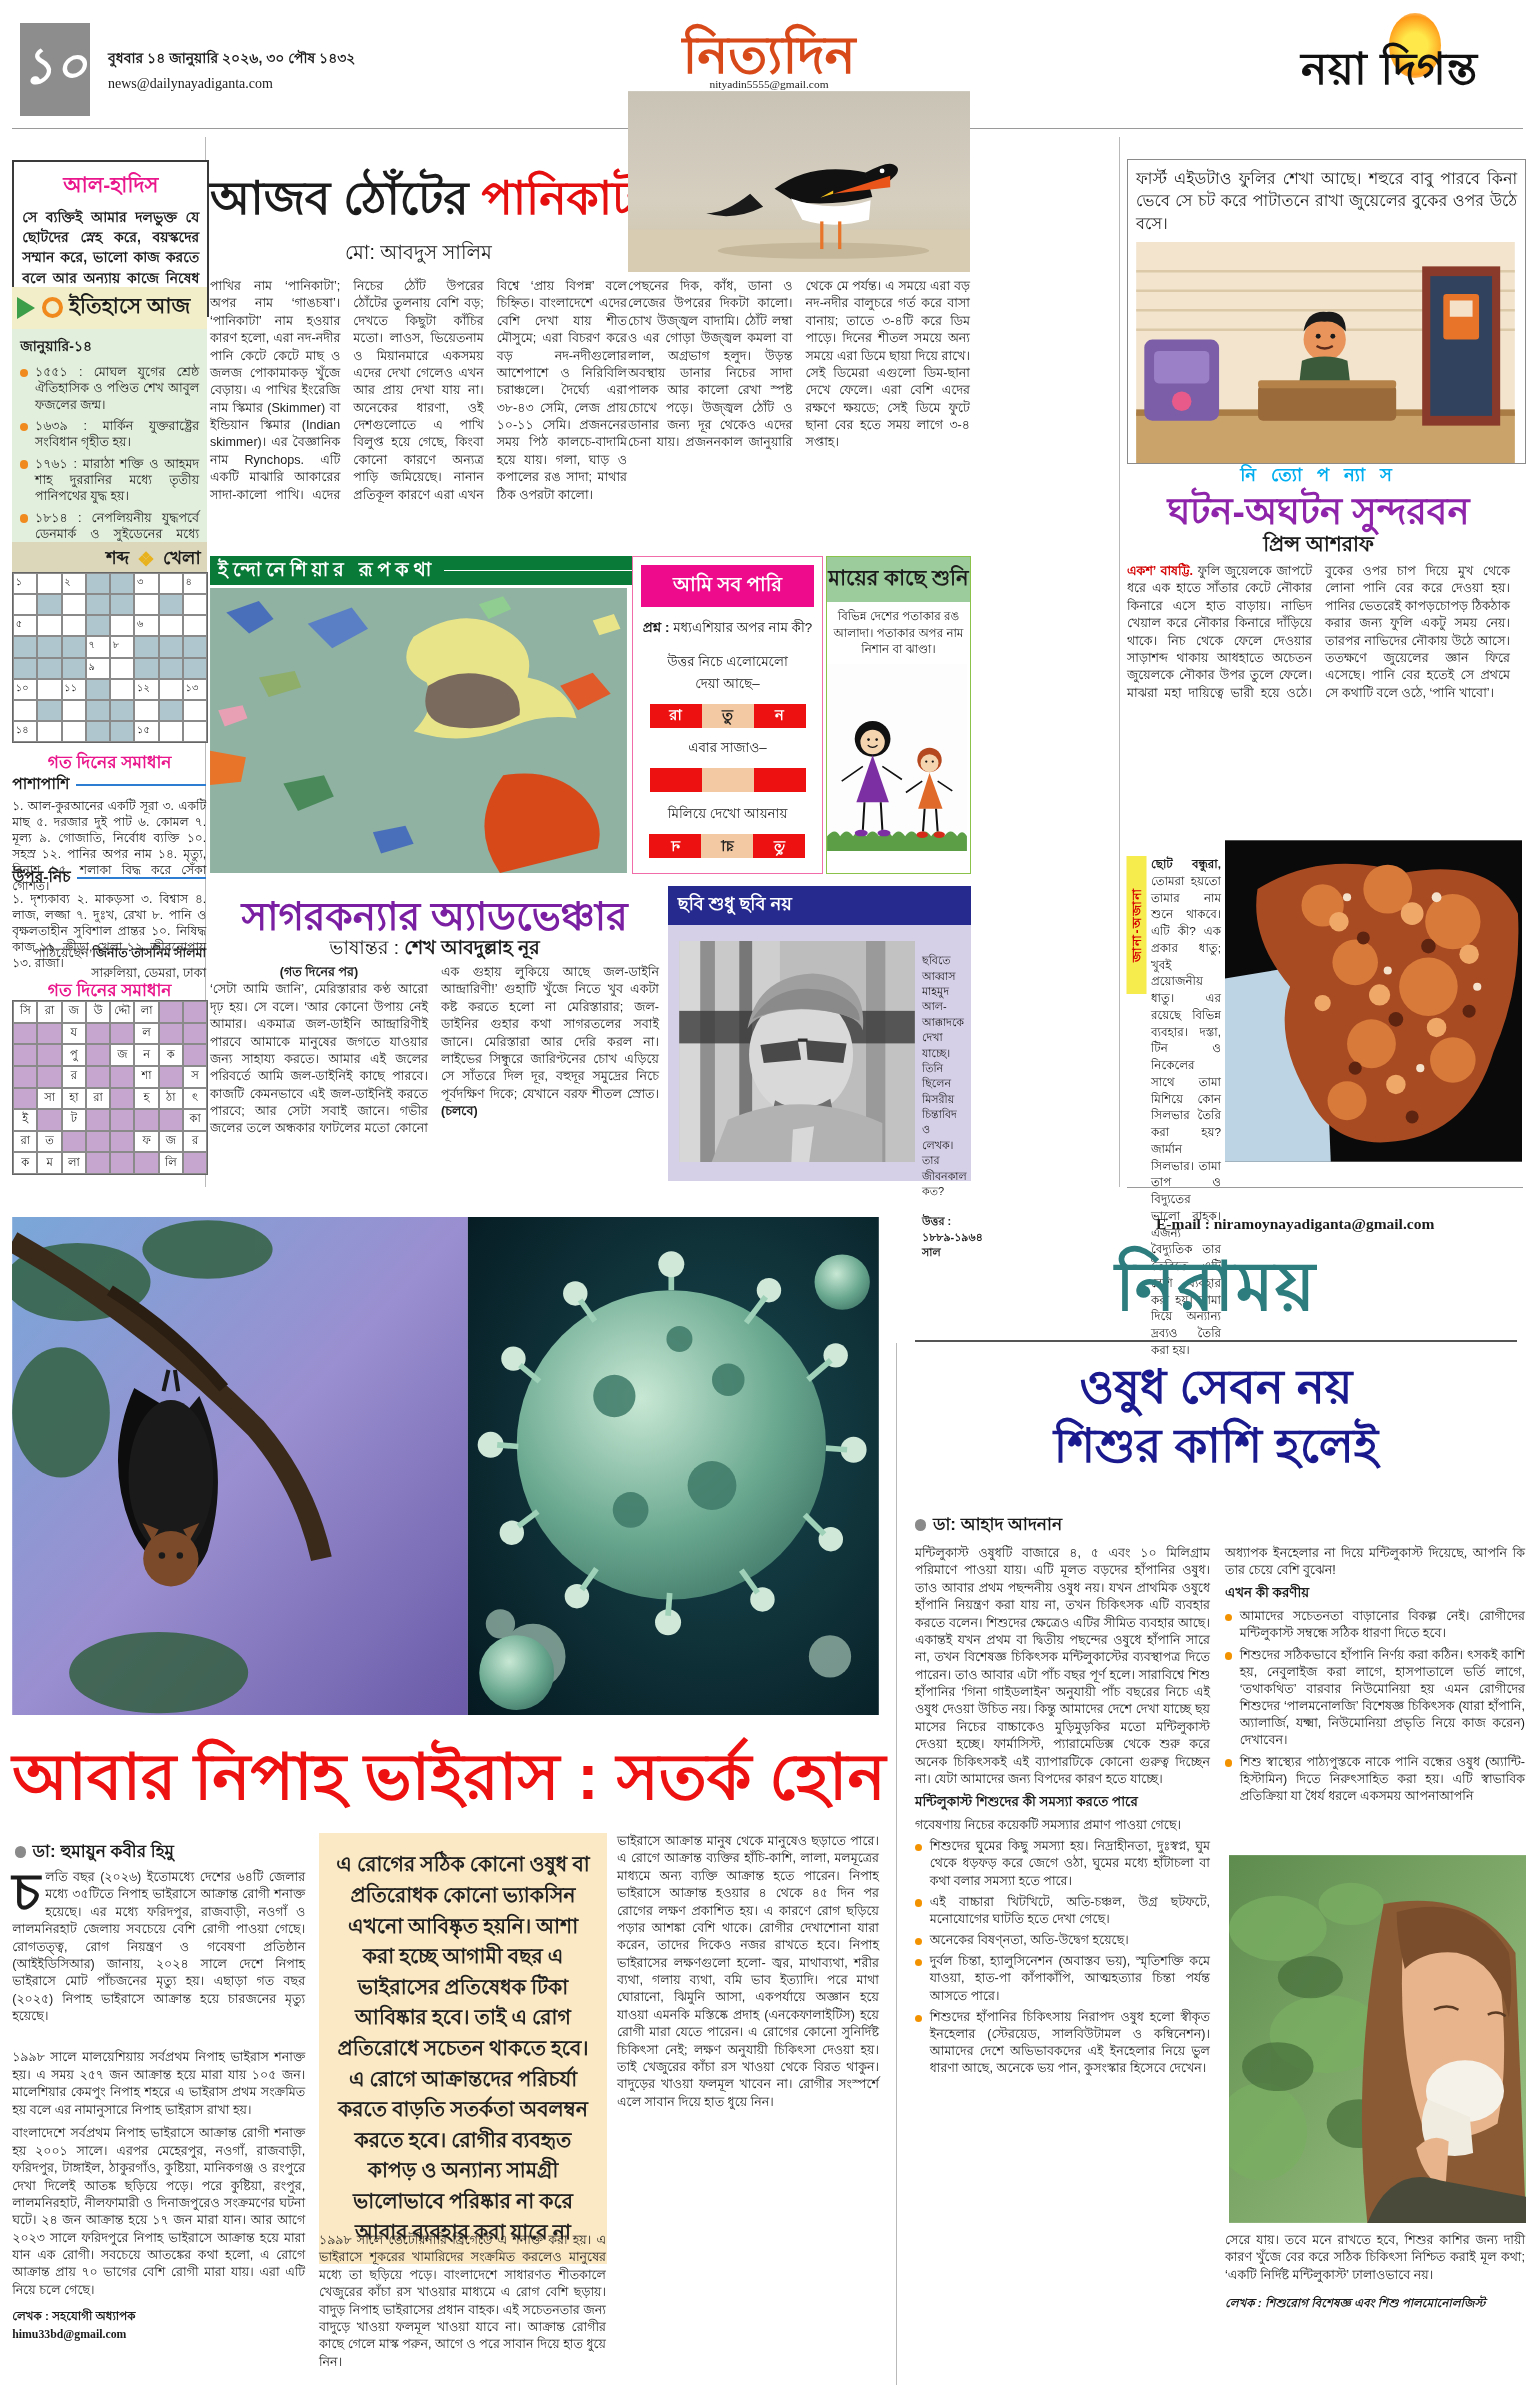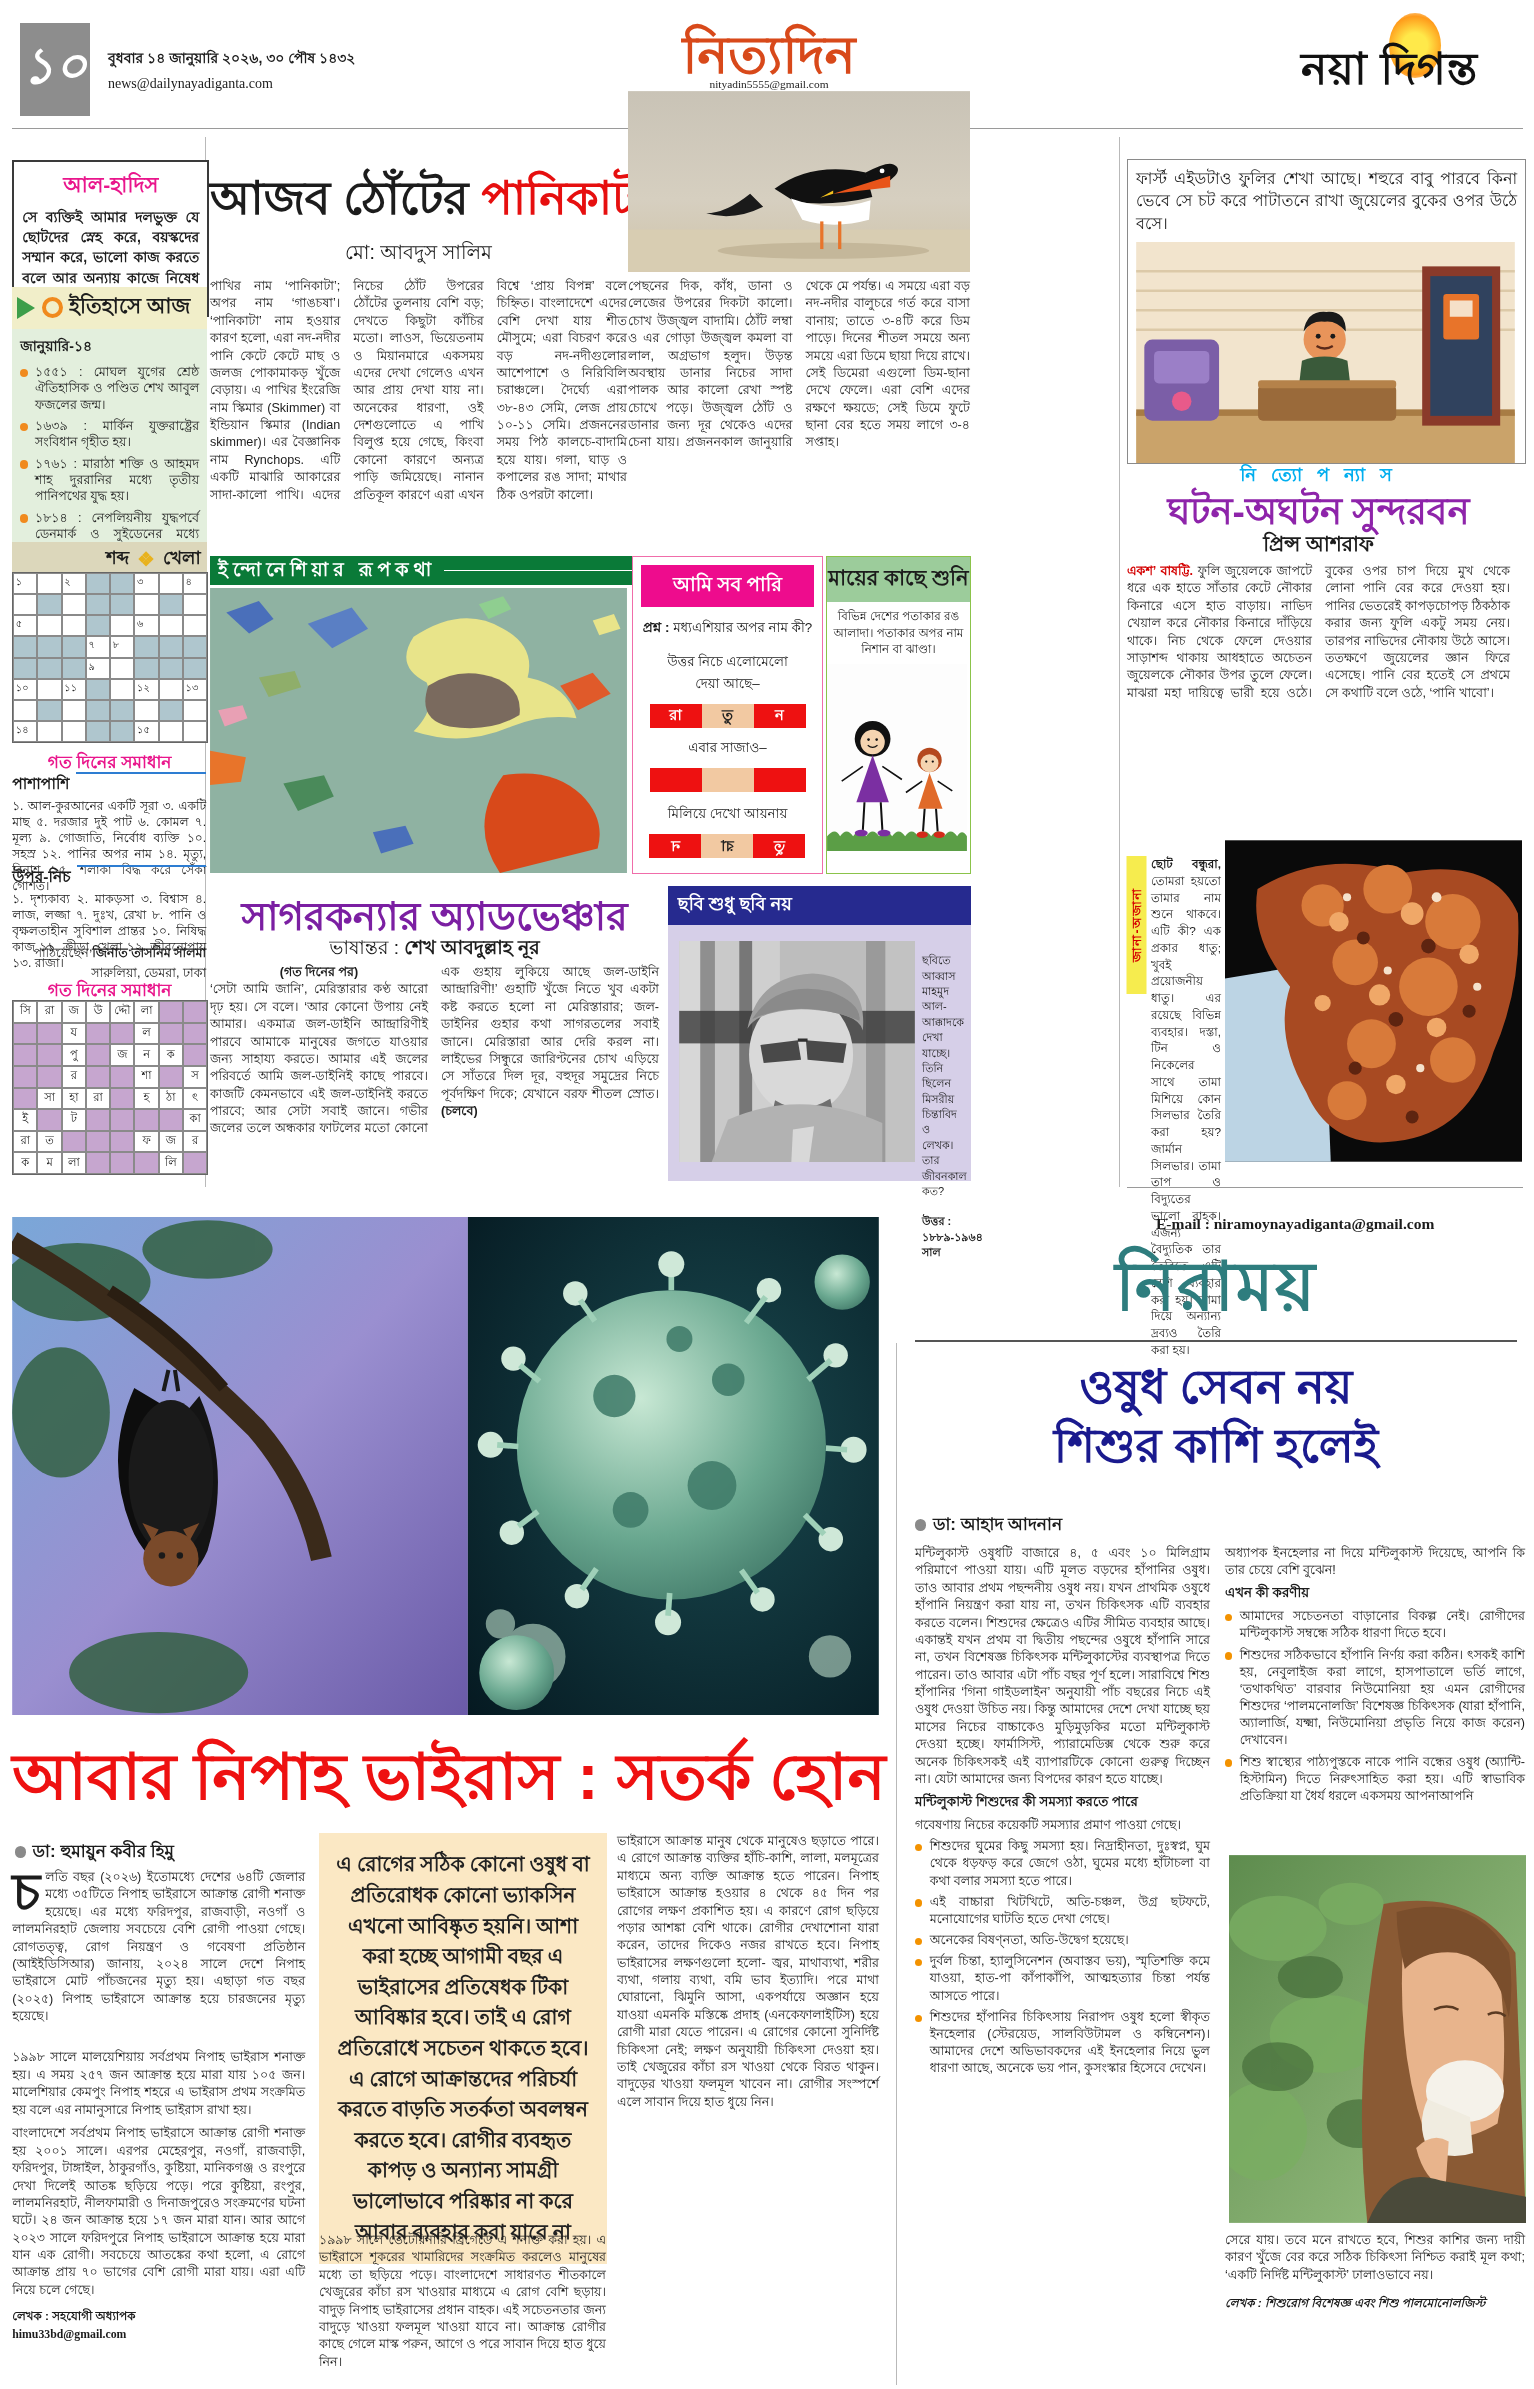--- a/index.html
+++ b/index.html
@@ -32,21 +32,21 @@
   .hitem{position:relative;padding-left:14.7px;margin-bottom:4.9px;font-size:12.6px;line-height:1.3;text-align:justify;}
   .hitem::before{content:"";position:absolute;left:0;top:4.9px;width:8.1px;height:8.1px;border-radius:50%;background:#f08a1e;}
   
   .wghead{background:#dcd7bb;display:flex;align-items:center;justify-content:flex-end;gap:8.1px;padding:2.4px 6.5px;font-weight:bold;font-size:18px;}
   .diamond{color:#e8b21e;font-size:19.5px;}
   .grid8{display:grid;grid-template-columns:repeat(8,1fr);grid-auto-rows:1fr;border:0.8px solid #666;background:#fff;}
   .cell{border:0.8px solid #8a8a8a;position:relative;display:flex;align-items:center;justify-content:center;font-size:11.4px;}
   .pz .cf{background:#afc6ce;}
   .sol .cf{background:#c6a6cf;}
   .cn{position:absolute;top:0;left:1.6px;font-size:9.8px;}
-  .cluehead{font-weight:bold;font-size:15.5px;display:flex;gap:6.5px;}
+  .cluehead{font-weight:bold;font-size:15.5px;display:flex;align-items:center;gap:6.5px;}
   .cluehead::after{content:"";flex:1;height:1.6px;background:#2d7dd2;}
   .clues{font-size:12.2px;line-height:1.32;text-align:justify;}
   
   .bird-hl{font-size:46px;font-weight:bold;white-space:nowrap;}
   .red{color:#e60f0f;}
   .byline{font-size:19.5px;}
   
   .greenbanner{background:#0a7a38;color:#fff;font-weight:bold;font-size:19px;letter-spacing:4.9px;
                display:flex;align-items:center;padding:0 8.1px;}
   .greenbanner::after{content:"";flex:1;height:1.6px;background:#fff;margin-left:8.1px;}

